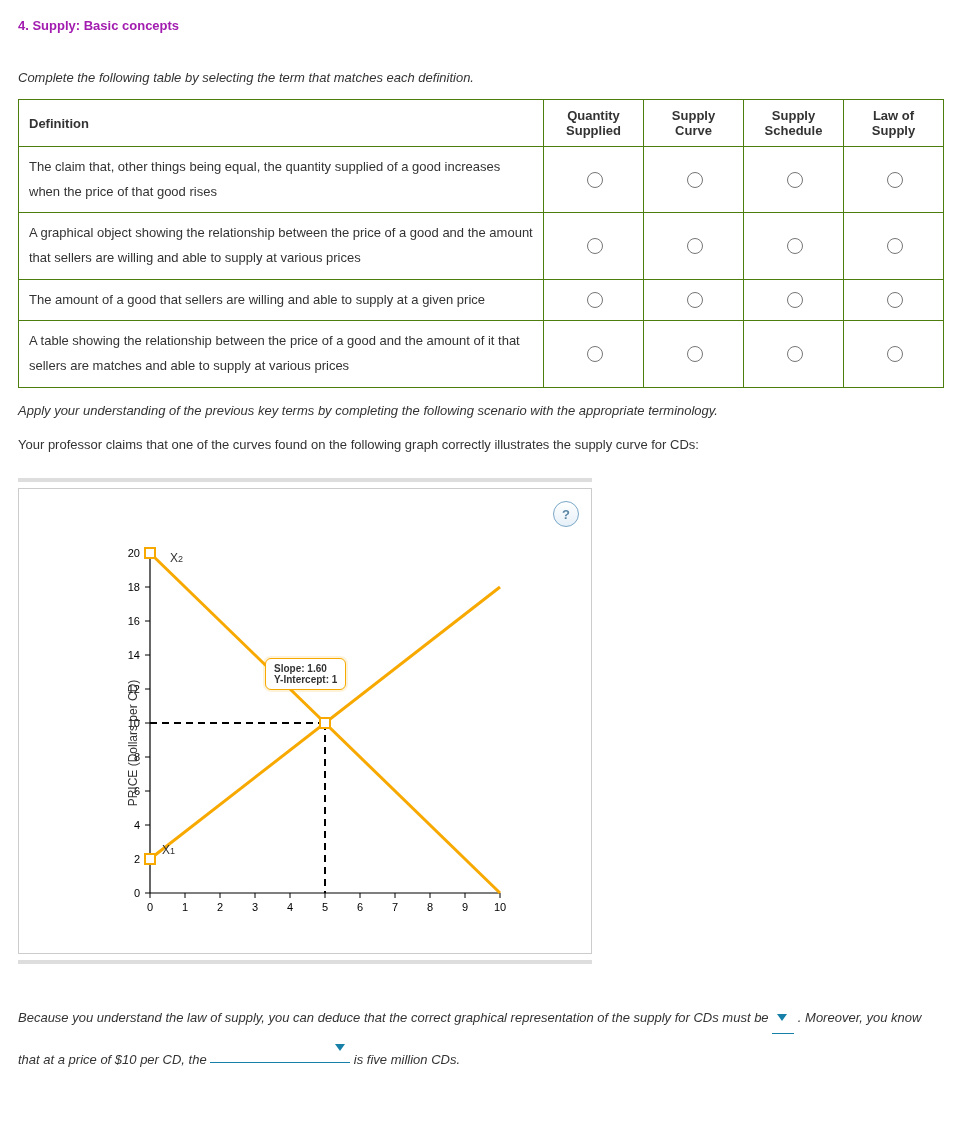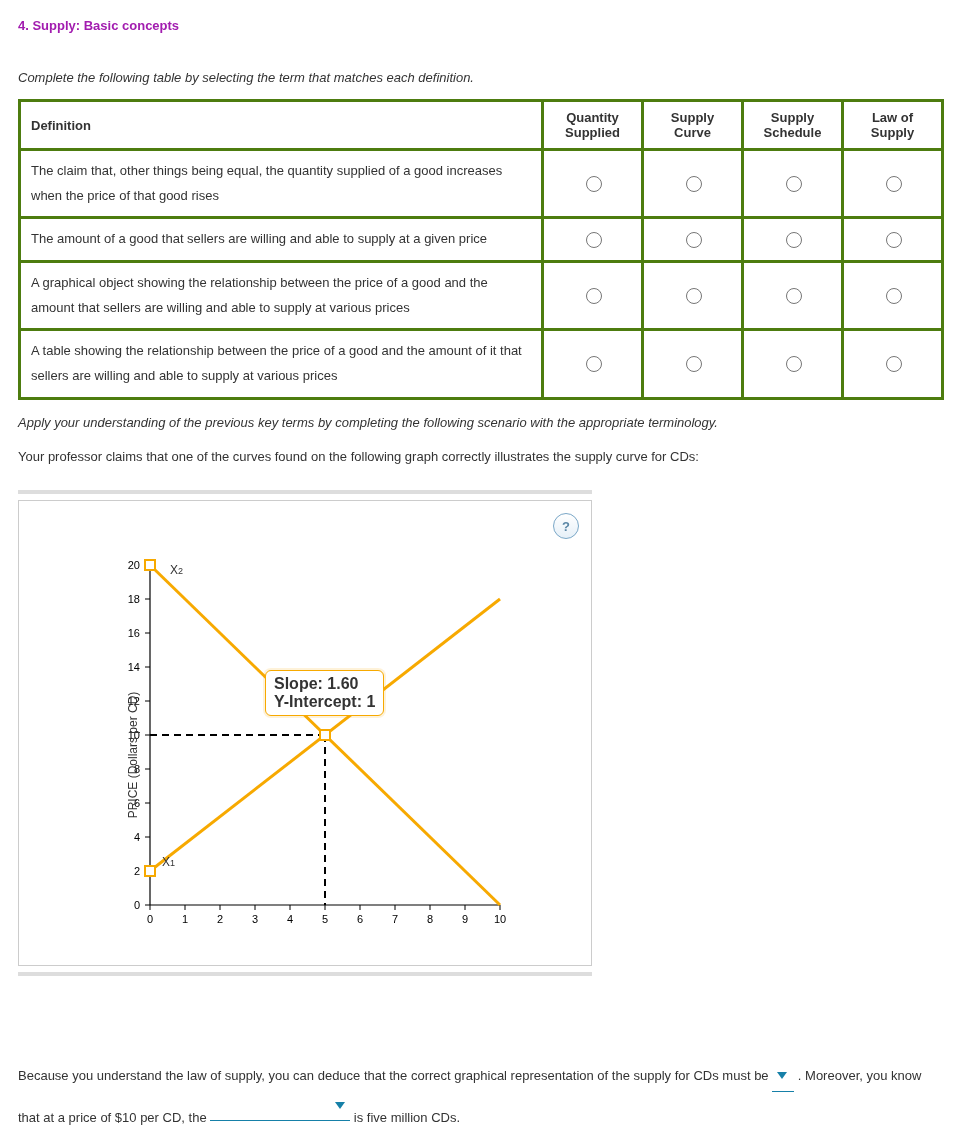--- a/index.html
+++ b/index.html
@@ -22,21 +22,21 @@
     font-style: italic;
     margin: 18px 0 14px 0;
   }
   table.defs {
     border-collapse: collapse;
     width: 100%;
     border: 1px solid #aaa;
     font-size: 13px;
   }
   table.defs th, table.defs td {
-    border: 3px solid #4d7c0f;
+    border: 1px solid #4d7c0f;
     padding: 8px 10px;
     text-align: left;
     vertical-align: middle;
   }
   table.defs th {
     font-weight: bold;
     background: #fff;
   }
   table.defs th.opt, table.defs td.opt {
     text-align: center;
@@ -74,28 +74,29 @@
     font-weight:bold;
     cursor:pointer;
   }
   svg { display:block; }
   .tooltip-box {
     position:absolute;
     background:#fff;
     border:1px solid #f7a900;
     border-radius:6px;
     padding:4px 8px;
-    font-size:16px;
+    font-size:10px;
     box-shadow:0 0 0 2px rgba(247,169,0,0.15);
     text-align:left;
   }
   .tooltip-box div { white-space:nowrap; }
   .bottom-para {
-    margin-top: 86px;
+    margin-top: 40px;
     line-height: 2.2;
+    font-style: italic;
   }
   .dropdown-blank {
     display:inline-block;
     border-bottom: 1px solid #1680a8;
     min-width: 22px;
     padding: 0 4px;
     color:#1680a8;
     vertical-align: baseline;
   }
   .dropdown-blank.wide { min-width: 140px; }
@@ -128,35 +129,35 @@
   </thead>
   <tbody id="defs-body">
       <tr>
         <td class="def">The claim that, other things being equal, the quantity supplied of a good increases when the price of that good rises</td>
         <td class="opt"><input type="radio" name="row0" style=""></td>
         <td class="opt"><input type="radio" name="row0" style=""></td>
         <td class="opt"><input type="radio" name="row0" style=""></td>
         <td class="opt"><input type="radio" name="row0" style=""></td>
       </tr>
       <tr>
+        <td class="def">A graphical object showing the relationship between the price of a good and the amount that sellers are willing and able to supply at various prices</td>
+        <td class="opt"><input type="radio" name="row2" style=""></td>
+        <td class="opt"><input type="radio" name="row2" style=""></td>
+        <td class="opt"><input type="radio" name="row2" style=""></td>
+        <td class="opt"><input type="radio" name="row2" style=""></td>
+      </tr>
+      <tr>
         <td class="def">The amount of a good that sellers are willing and able to supply at a given price</td>
         <td class="opt"><input type="radio" name="row1" style=""></td>
         <td class="opt"><input type="radio" name="row1" style=""></td>
         <td class="opt"><input type="radio" name="row1" style=""></td>
         <td class="opt"><input type="radio" name="row1" style=""></td>
       </tr>
       <tr>
-        <td class="def">A graphical object showing the relationship between the price of a good and the amount that sellers are willing and able to supply at various prices</td>
-        <td class="opt"><input type="radio" name="row2" style=""></td>
-        <td class="opt"><input type="radio" name="row2" style=""></td>
-        <td class="opt"><input type="radio" name="row2" style=""></td>
-        <td class="opt"><input type="radio" name="row2" style=""></td>
-      </tr>
-      <tr>
-        <td class="def">A table showing the relationship between the price of a good and the amount of it that sellers are willing and able to supply at various prices</td>
+        <td class="def">A table showing the relationship between the price of a good and the amount of it that sellers are matches and able to supply at various prices</td>
         <td class="opt"><input type="radio" name="row3" style=""></td>
         <td class="opt"><input type="radio" name="row3" style=""></td>
         <td class="opt"><input type="radio" name="row3" style=""></td>
         <td class="opt"><input type="radio" name="row3" style=""></td>
       </tr>
     </tbody>
 </table>
 
 <div class="para instr">Apply your understanding of the previous key terms by completing the following scenario with the appropriate terminology.</div>
 <div class="para">Your professor claims that one of the curves found on the following graph correctly illustrates the supply curve for CDs:</div>

